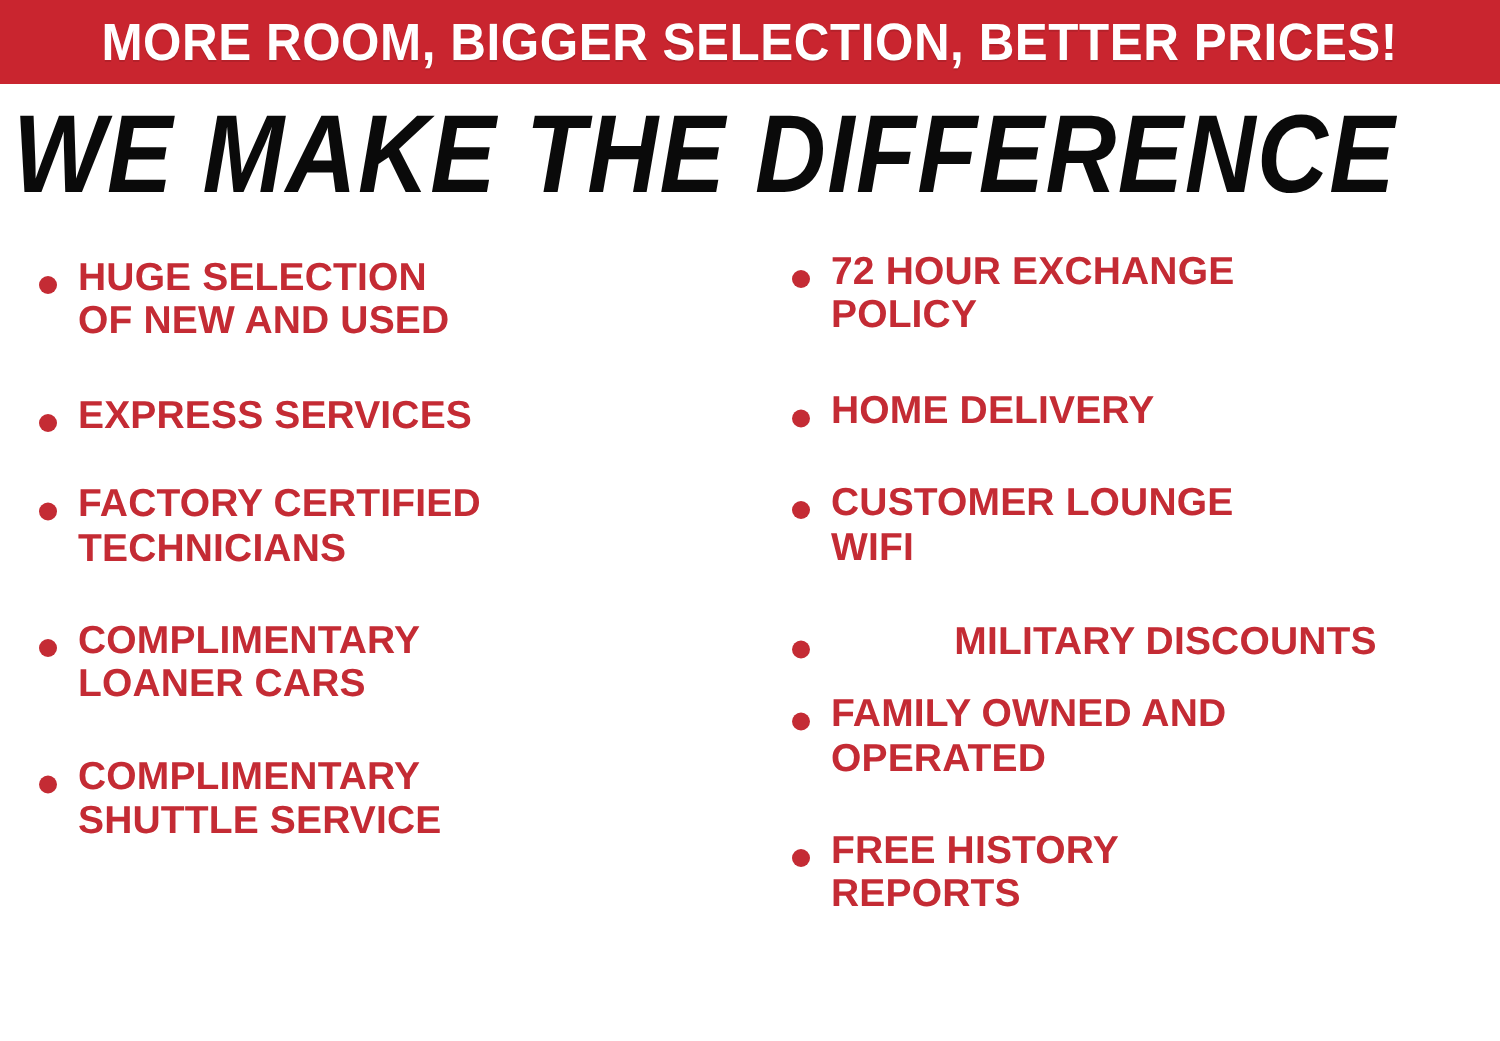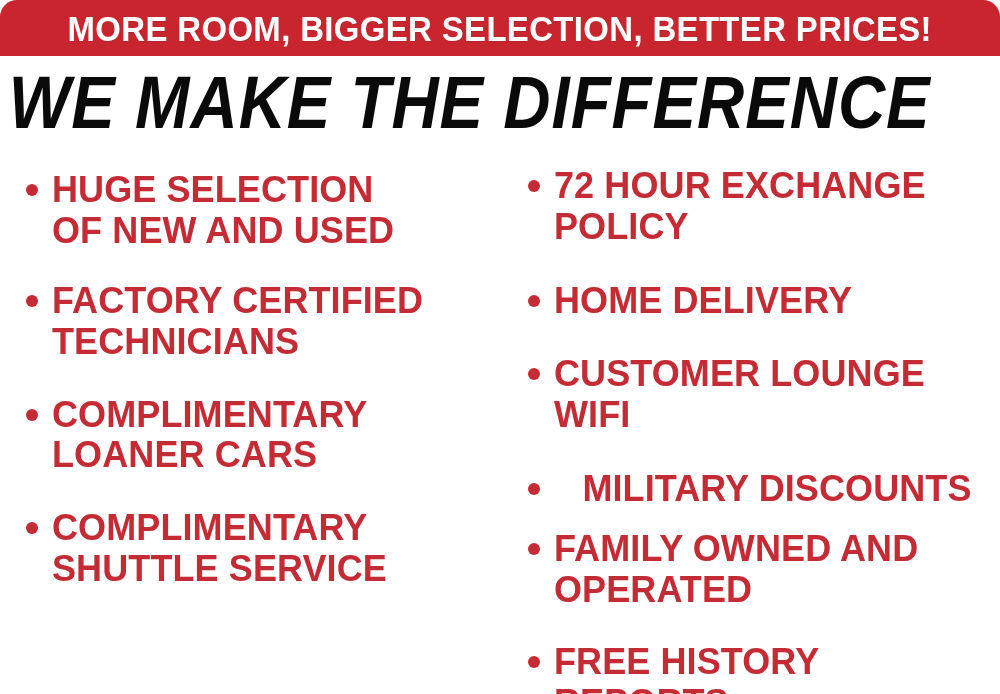--- a/index.html
+++ b/index.html
@@ -8,21 +8,20 @@
     padding: 0;
     background: #ffffff;
   }
   #poster {
     position: relative;
     width: 1000px;
     height: 694px;
     background: #ffffff;
     overflow: hidden;
     font-family: "Liberation Sans", sans-serif;
-    border-radius: 17px;
     -webkit-font-smoothing: antialiased;
   }
 
   
   .banner {
     position: absolute;
     left: 0;
     top: 0;
     width: 1000px;
     height: 56px;
@@ -85,21 +84,21 @@
   .col-left  { width: 500px; padding-left: 16px; box-sizing: border-box; }
   .col-right { width: 500px; padding-left: 18px; box-sizing: border-box; }
 
   .bullet-item {
     position: relative;
     display: block;
     padding-left: 36px;
     color: #c42b34;
     font-family: "Liberation Sans", sans-serif;
     font-weight: 700;
-    font-size: 36px;
+    font-size: 26px;
     line-height: 1.13;
     letter-spacing: 0.1px;
     text-transform: uppercase;
     white-space: pre-line;
   }
   .bullet-item::before {
     content: "";
     position: absolute;
     left: 10px;
     top: 14px;
@@ -134,20 +133,21 @@
 
   <div class="headline-wrap">
     <div class="headline">WE MAKE THE DIFFERENCE</div>
   </div>
 
   <div class="columns">
 
     <div class="col col-left">
       <div class="bullet-item i0">HUGE SELECTION
 OF NEW AND USED</div>
+      <div class="bullet-item i1">EXPRESS SERVICES</div>
       <div class="bullet-item i2">FACTORY CERTIFIED
 TECHNICIANS</div>
       <div class="bullet-item i3">COMPLIMENTARY
 LOANER CARS</div>
       <div class="bullet-item i4">COMPLIMENTARY
 SHUTTLE SERVICE</div>
     </div>
 
     <div class="col col-right">
       <div class="bullet-item i0">72 HOUR EXCHANGE

